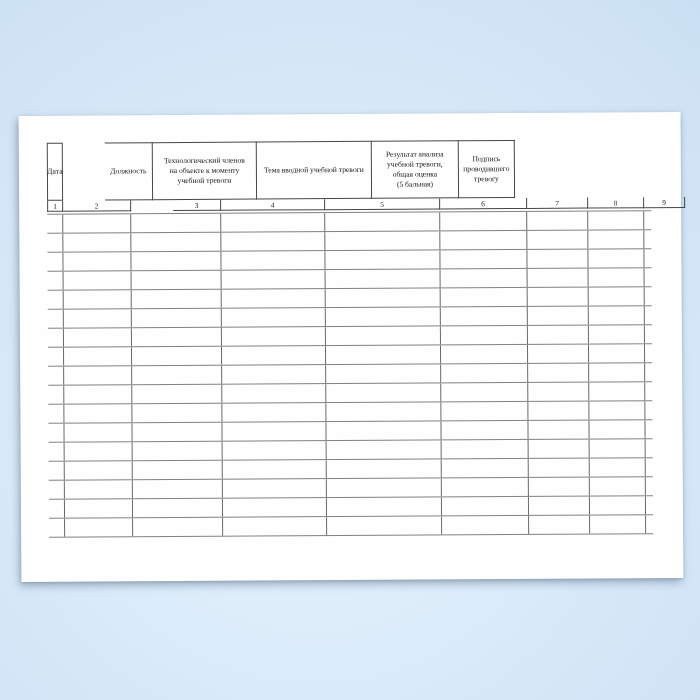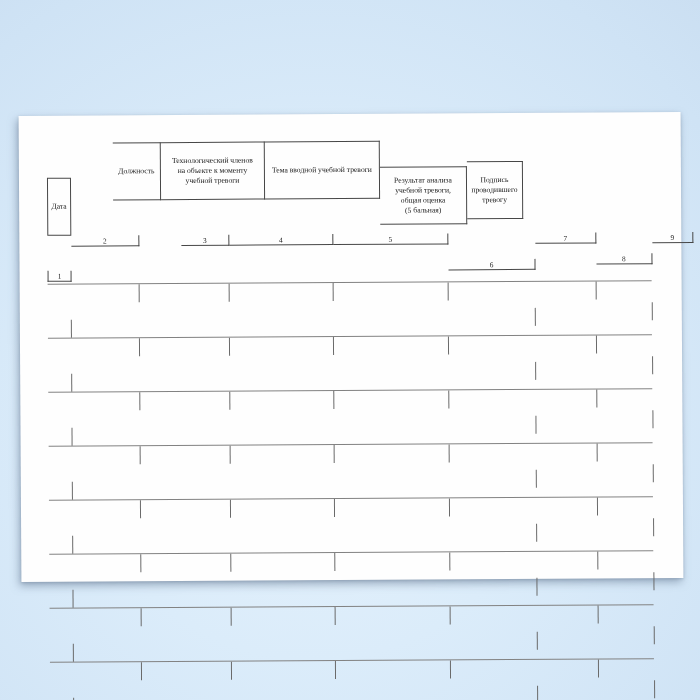--- a/index.html
+++ b/index.html
@@ -35,28 +35,28 @@
     top: 27px;
     width: 604px;
   }
   .row { display: flex; }
   .cell {
     box-sizing: border-box;
     flex: 0 0 auto;
     min-width: 0;
   }
   
-  .c1 { width: 24px; margin-top: 35px; }
+  .c1 { width: 16px; }
   .c2 { width: 68px; }
   .c3 { width: 48px; margin-left: 42px; }
   .c4 { width: 104px; }
   .c5 { width: 115px; }
-  .c6 { width: 87px; margin-top: 26px; }
+  .c6 { width: 87px; }
   .c7 { width: 61px; }
-  .c8 { width: 56px; margin-top: 21px; }
+  .c8 { width: 56px; }
   .c9 { width: 41px; }
 
   
   .thead .cell {
     height: 58px;
     border-top: 1.4px solid #474747;
     border-bottom: 1.1px solid #474747;
     border-right: 1.1px solid #474747;
     display: flex;
     align-items: center;

